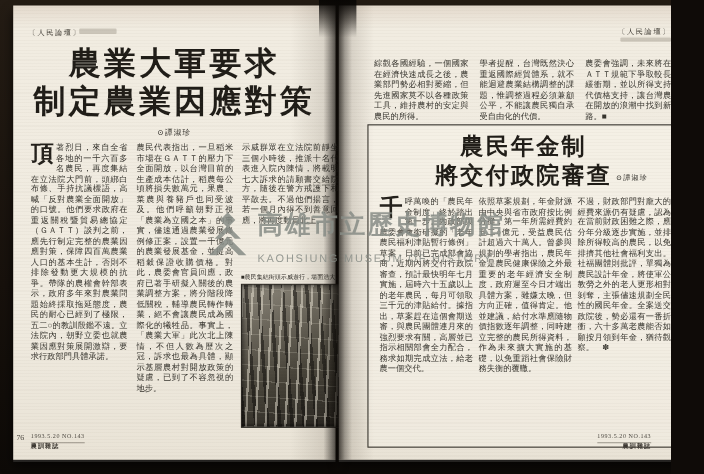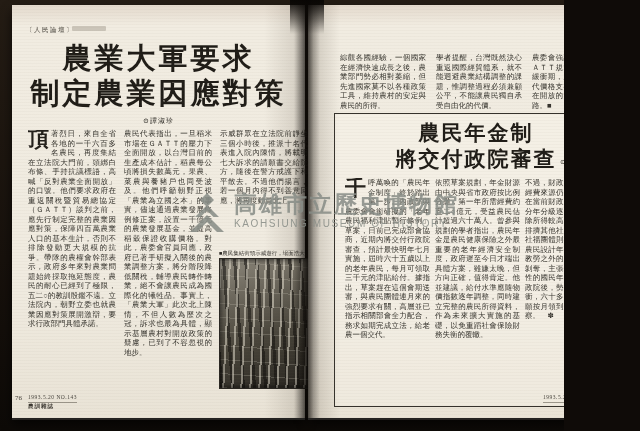--- a/index.html
+++ b/index.html
@@ -1,16 +1,16 @@
 <!DOCTYPE html>
 <html><head>
 <meta charset="utf-8">
 <style>
   html,body{margin:0;padding:0;background:#0f0b08;}
-  .scene{position:relative;width:564px;height:431px;overflow:hidden;
+  .scene{position:relative;width:610px;height:431px;overflow:hidden;
          background:linear-gradient(180deg,#241c14 0%,#17110c 60%,#0d0a07 100%);
          font-family:"Liberation Serif","DejaVu Serif",serif;}
   .page{position:absolute;top:5px;height:413px;
         background:linear-gradient(180deg,#e3d9cc 0%,#f1ece1 5%,#f0ebe0 65%,#e9e3d6 100%);
         box-shadow:0 2px 0 rgba(255,255,255,.12),0 6px 10px rgba(0,0,0,.65);}
   .page::after{content:"";position:absolute;inset:0;pointer-events:none;
         background:repeating-linear-gradient(0deg,rgba(120,108,90,.04) 0 1px,transparent 1px 3px);}
   .page-left{left:12px;width:293px;}
   .page-left::before{content:"";position:absolute;inset:0;pointer-events:none;
         background:linear-gradient(90deg,transparent 86%,rgba(60,48,35,.18) 100%);}
@@ -74,21 +74,21 @@
   .col-b1{left:10px;}
   .col-b2{left:100px;}
   .col-b3{left:190px;}
 
   .watermark{position:absolute;left:186px;top:192px;width:300px;display:flex;align-items:flex-start;
              z-index:10;pointer-events:none;opacity:.85;color:#878c86;}
   .wm-logo{width:42px;height:46px;flex:0 0 auto;margin-right:6px;}
   .wm-texts{display:flex;flex-direction:column;}
   .wm-zh{font-size:23px;font-weight:bold;letter-spacing:2px;line-height:25px;
          font-family:"Liberation Serif","DejaVu Serif",serif;}
-  .wm-en{font-size:10px;letter-spacing:1.6px;line-height:12px;margin-top:1px;
+  .wm-en{font-size:10px;letter-spacing:1.6px;line-height:12px;margin-top:13px;
          font-family:"Liberation Sans","DejaVu Sans",sans-serif;}
 </style>
 </head>
 <body>
 
 <div class="scene">
 
   <div class="page page-left">
     <div class="label" style="left:14px;top:21px;">〔人民論壇〕</div>
     <div class="smudge smudge-left"></div>

